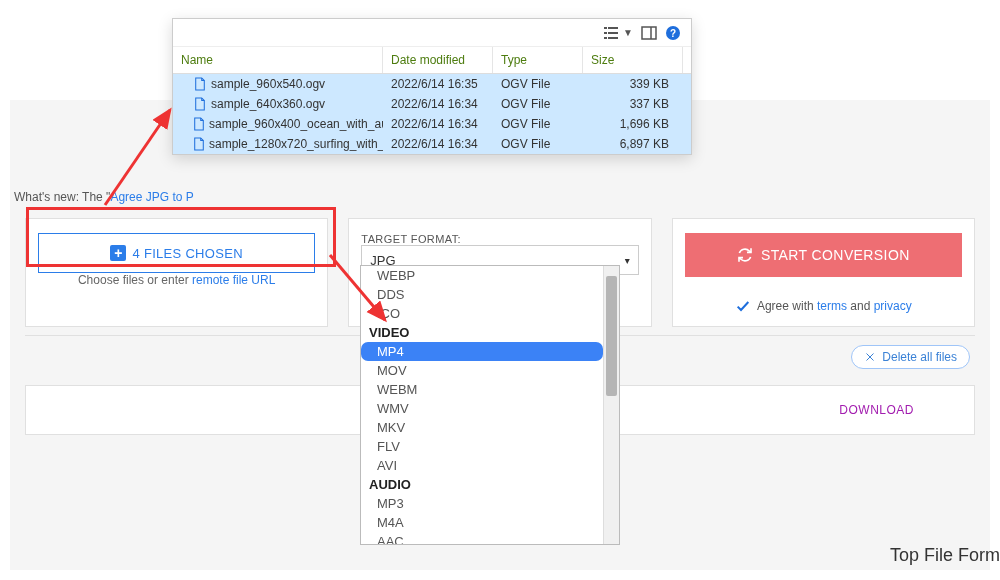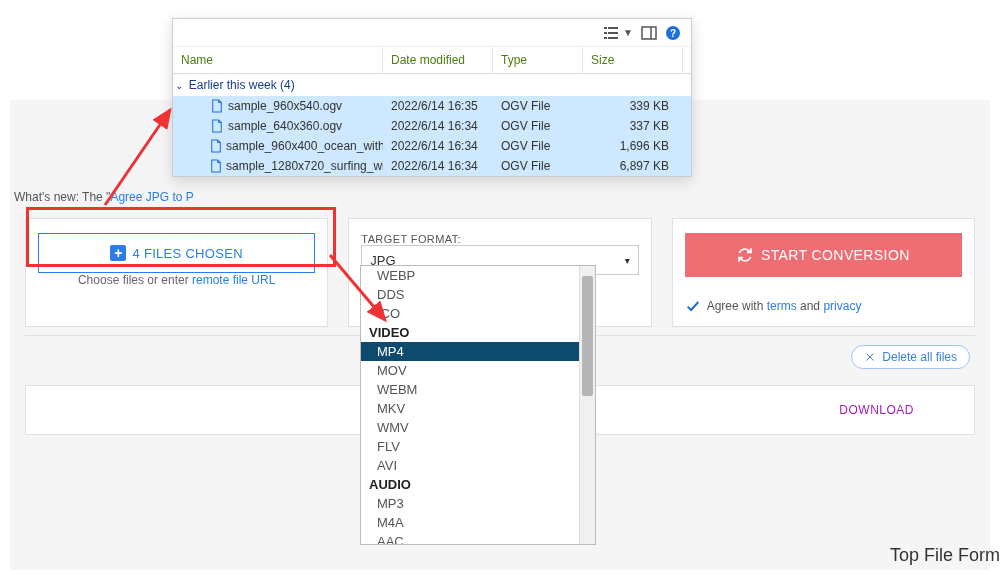--- a/index.html
+++ b/index.html
@@ -61,21 +61,21 @@
     grid-template-columns: 210px 110px 90px 100px;
     font-size: 12px;
     background: #cde8ff;
   }
   .fe-row > div {
     padding: 3px 8px;
     white-space: nowrap;
     overflow: hidden;
     text-overflow: ellipsis;
   }
-  .fe-row .name-cell { display:flex; align-items:center; gap:4px; padding-left: 37px; }
+  .fe-row .name-cell { display:flex; align-items:center; gap:4px; padding-left: 20px; }
   .fe-row .size-cell { text-align: right; padding-right: 14px; }
   .file-ico { width:14px; height:14px; display:inline-flex; align-items:center; justify-content:center; color:#1e6edc; }
   .file-ico svg { width:12px; height:14px; }
 
   
   .red-arrow {
     position: absolute;
     z-index: 30;
     pointer-events: none;
   }
@@ -169,30 +169,30 @@
     height: 44px;
     background: #ee6e73;
     color: #fff;
     border: none;
     font-size: 14px;
     letter-spacing: .4px;
     display: flex; align-items:center; justify-content:center; gap:8px;
     cursor: pointer;
   }
   .start-btn .refresh-ico { width:16px; height:16px; }
-  .agree { margin-top: 14px; font-size: 12px; color: #555; display:flex; align-items:center; justify-content:flex-start; gap:6px; flex-wrap: wrap; }
+  .agree { margin-top: 14px; font-size: 12px; color: #555; display:flex; align-items:center; justify-content:center; gap:6px; flex-wrap: wrap; }
   .agree a { color: #2b7de9; text-decoration: none; }
   .check-ico { color:#1e6edc; width:16px; height:16px; }
 
   
   .dd-panel {
     position: absolute;
     left: 360px;
     top: 265px;
-    width: 236px;
+    width: 260px;
     max-height: 280px;
     background: #fff;
     border: 1px solid #bbb;
     z-index: 25;
     display: flex;
   }
   .dd-list {
     flex: 1;
     overflow-y: auto;
     font-size: 13px;
@@ -202,22 +202,23 @@
     color: #555;
     cursor: pointer;
   }
   .dd-item.group {
     padding-left: 8px;
     font-weight: 700;
     color: #222;
     cursor: default;
   }
   .dd-item.sel {
-    background: #0c4a6e;
+    background: #3b82f6;
     color: #fff;
+    border-radius: 7px;
   }
   .dd-scrollbar {
     width: 16px;
     background: #f0f0f0;
     border-left: 1px solid #ddd;
     position: relative;
   }
   .dd-thumb {
     position: absolute;
     left: 2px; right: 2px;
@@ -355,22 +356,22 @@
 
 <div class="dd-panel">
   <div class="dd-list" id="dd-list">
       <div class="dd-item">WEBP</div>
       <div class="dd-item">DDS</div>
       <div class="dd-item">ICO</div>
       <div class="dd-item group">VIDEO</div>
       <div class="dd-item sel">MP4</div>
       <div class="dd-item">MOV</div>
       <div class="dd-item">WEBM</div>
+      <div class="dd-item">WMV</div>
       <div class="dd-item">MKV</div>
-      <div class="dd-item">WMV</div>
       <div class="dd-item">FLV</div>
       <div class="dd-item">AVI</div>
       <div class="dd-item group">AUDIO</div>
       <div class="dd-item">MP3</div>
       <div class="dd-item">M4A</div>
       <div class="dd-item">AAC</div>
     </div>
   <div class="dd-scrollbar">
     <div class="dd-thumb"></div>
   </div>
@@ -400,24 +401,20 @@
           <circle cx="8" cy="8" r="7" fill="#1e6edc"></circle>
           <text x="8" y="12" text-anchor="middle" font-size="10" fill="#fff" font-family="Arial" font-weight="bold">?</text>
         </svg>
     </span>
   </div>
   <div class="fe-header">
     <div>Name</div>
     <div>Date modified</div>
     <div>Type</div>
     <div>Size</div>
-  </div>
-  <div class="fe-group-hdr">
-    <span class="chev">⌄</span>
-    <span>Earlier this week (4)</span>
   </div>
   <div class="fe-rows" id="fe-rows">
       <div class="fe-row">
         <div class="name-cell">
           <span class="file-ico">
             <svg viewBox="0 0 14 16" fill="none" stroke="#1e6edc" stroke-width="1.2">
               <path d="M2 1h7l3 3v11H2z"></path>
               <path d="M9 1v3h3"></path>
             </svg>
           </span>

